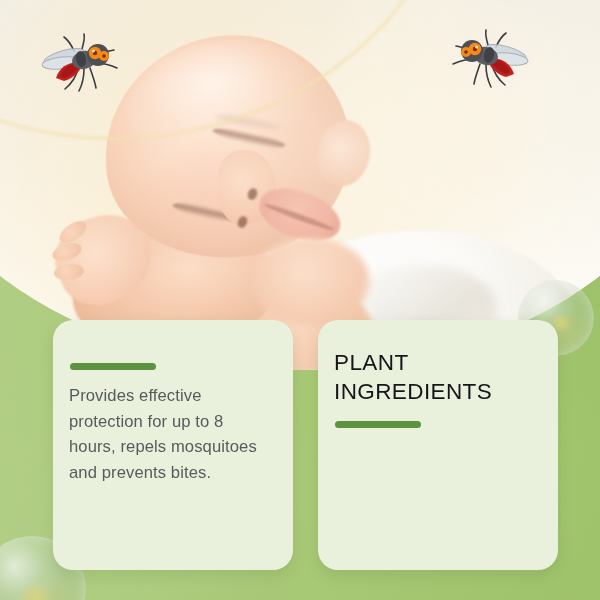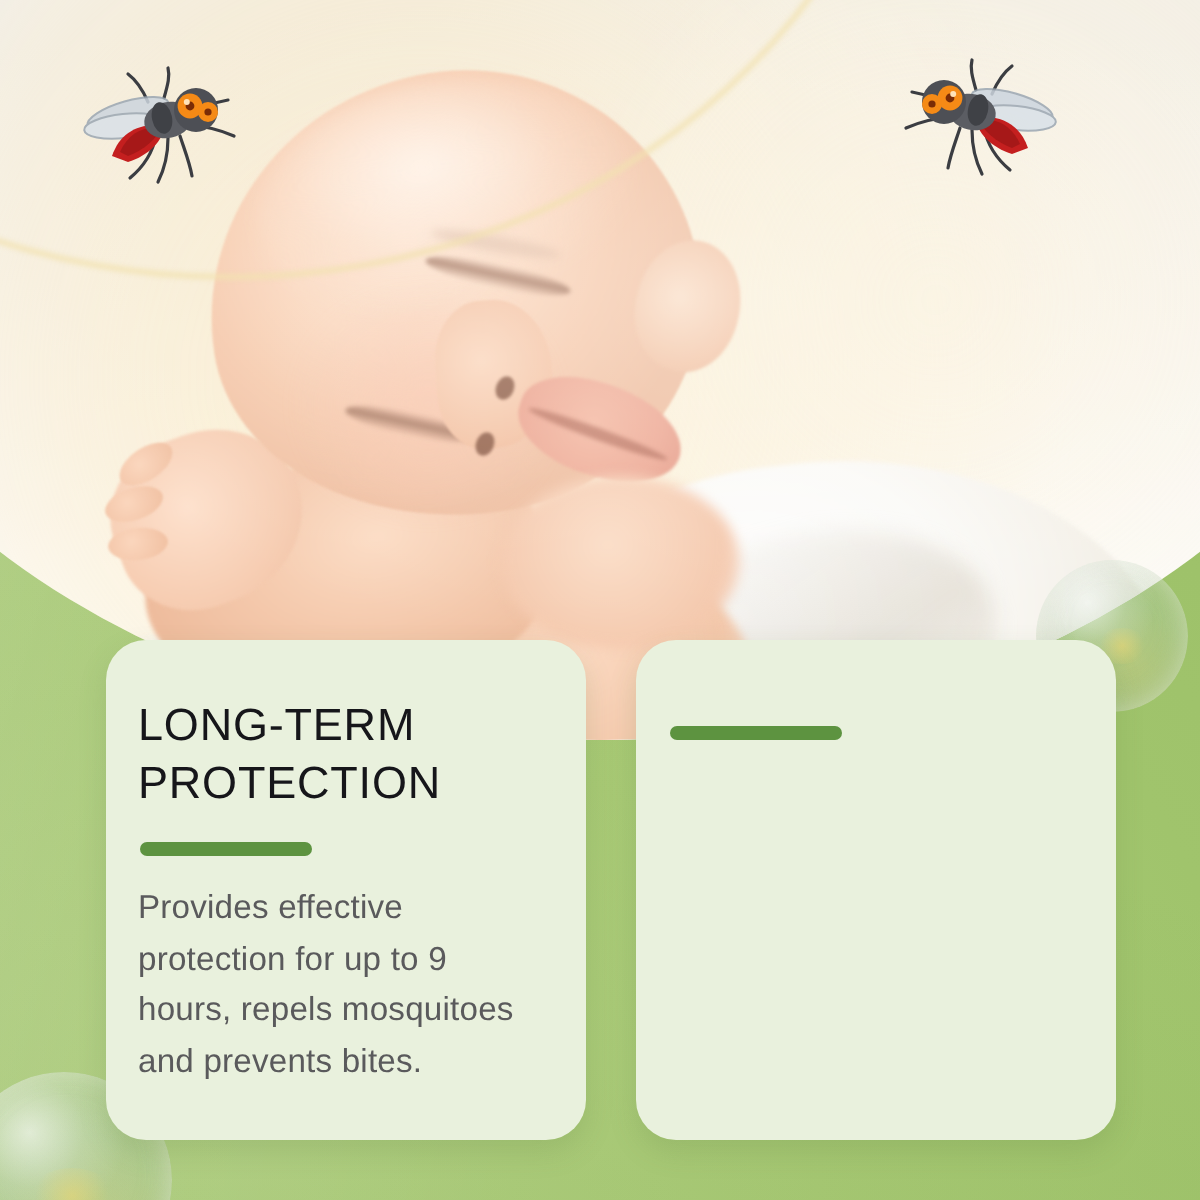--- a/index.html
+++ b/index.html
@@ -428,24 +428,24 @@
   <div class="bubble b-right">
     <div class="bubble-speck" style="left:30px;top:34px;width:26px;height:18px;"></div>
   </div>
   <div class="bubble b-left">
     <div class="bubble-speck" style="left:36px;top:48px;width:44px;height:28px;"></div>
   </div>
 
   <div class="cards">
 
     <div class="card left-card">
-      <h2 class="card-title">LONG-TERM
-PROTECTION</h2>
       <div class="card-divider"></div>
-      <p class="card-body">Provides effective protection for up to 9 hours, repels mosquitoes and prevents bites.</p>
+      <p class="card-body">Provides effective protection for up to 8 hours, repels mosquitoes and prevents bites.</p>
     </div>
 
     <div class="card right-card">
+      <h2 class="card-title">PLANT
+INGREDIENTS</h2>
       <div class="card-divider"></div>
     </div>
 
   </div>
 </div>
 
 </body></html>

